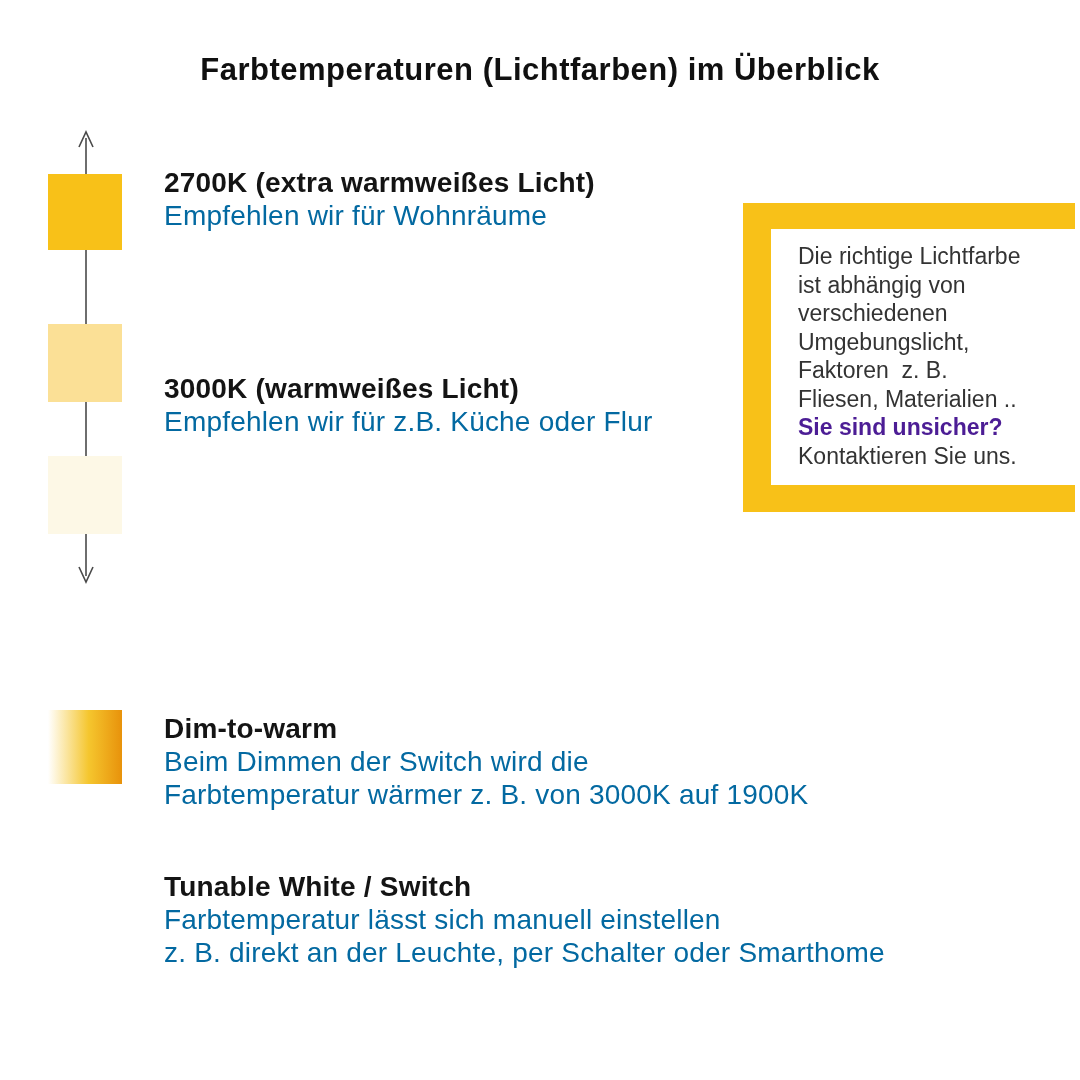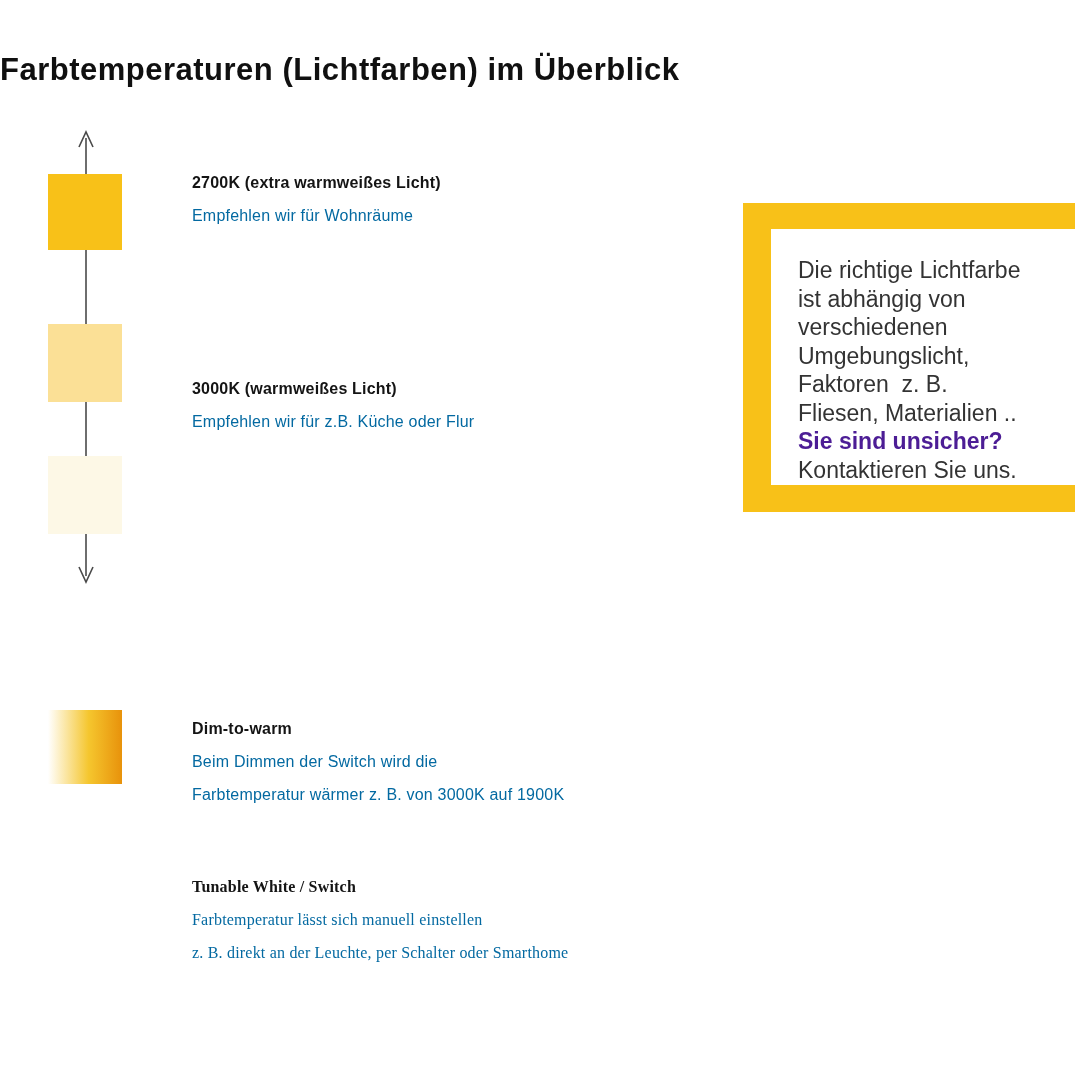--- a/index.html
+++ b/index.html
@@ -10,59 +10,59 @@
     background: #ffffff;
     overflow: hidden;
     font-family: "Liberation Sans", sans-serif;
     color: #3c3c3c;
   }
   .title {
     position: absolute;
     top: 52px;
     left: 0;
     width: 100%;
-    text-align: left;
+    text-align: center;
     font-size: 31px;
     font-weight: bold;
     letter-spacing: 0.5px;
     color: #101010;
   }
   .arrow-svg { position: absolute; left: 74px; top: 128px; }
   .swatch { position: absolute; left: 48px; width: 74px; z-index: 2; }
   .swatch-2700 { top: 174px; height: 76px; background: var(--gold, #F8C118); }
   .swatch-3000 { top: 324px; height: 78px; background: var(--pale_yellow, #FBE096); }
   .swatch-4000 { top: 456px; height: 78px; background: var(--cream, #FDF8E6); }
   .swatch-dim  { top: 710px; height: 74px;
     background: linear-gradient(90deg,
       var(--gradient_from, #FFFFFF) 0%,
       var(--gradient_mid, #F5C62E) 55%,
       var(--gradient_to, #E8920B) 100%);
   }
-  .section { position: absolute; left: 192px; font-size: 16px; line-height: 33px; }
+  .section { position: absolute; left: 164px; font-size: 28px; line-height: 33px; }
   .sec-1 { top: 166px; }
   .sec-2 { top: 328px; margin-top: 44px; }
   .sec-3 { top: 452px; }
   .feat-1 { top: 712px; }
-  .feat-2 { top: 870px; font-family: Liberation Serif, serif; }
+  .feat-2 { top: 870px; }
   .section .heading { font-weight: bold; color: #141414; letter-spacing: 0.2px; }
   .section .body-line { color: #0369a1; letter-spacing: 0.2px; }
   .info-box {
     position: absolute;
     left: 743px;
     top: 203px;
     width: 332px;
     height: 309px;
     box-sizing: border-box;
     background: #ffffff;
     border-style: solid;
     border-color: var(--gold, #F8C118);
     border-width: 26px 0 27px 28px;
     z-index: 1;
   }
-  .info-text { padding: 13px 0 0 27px; font-size: 23px; line-height: 28.5px; margin-top: 14px; }
+  .info-text { padding: 13px 0 0 27px; font-size: 23px; line-height: 28.5px; }
   .info-line { white-space: pre; color: #333333; }
   .info-line.bold { font-weight: bold; color: #4c1d95; }
 </style>
 </head>
 <body>
 
 <div class="canvas">
 
   <div class="title">Farbtemperaturen (Lichtfarben) im Überblick</div>
 

